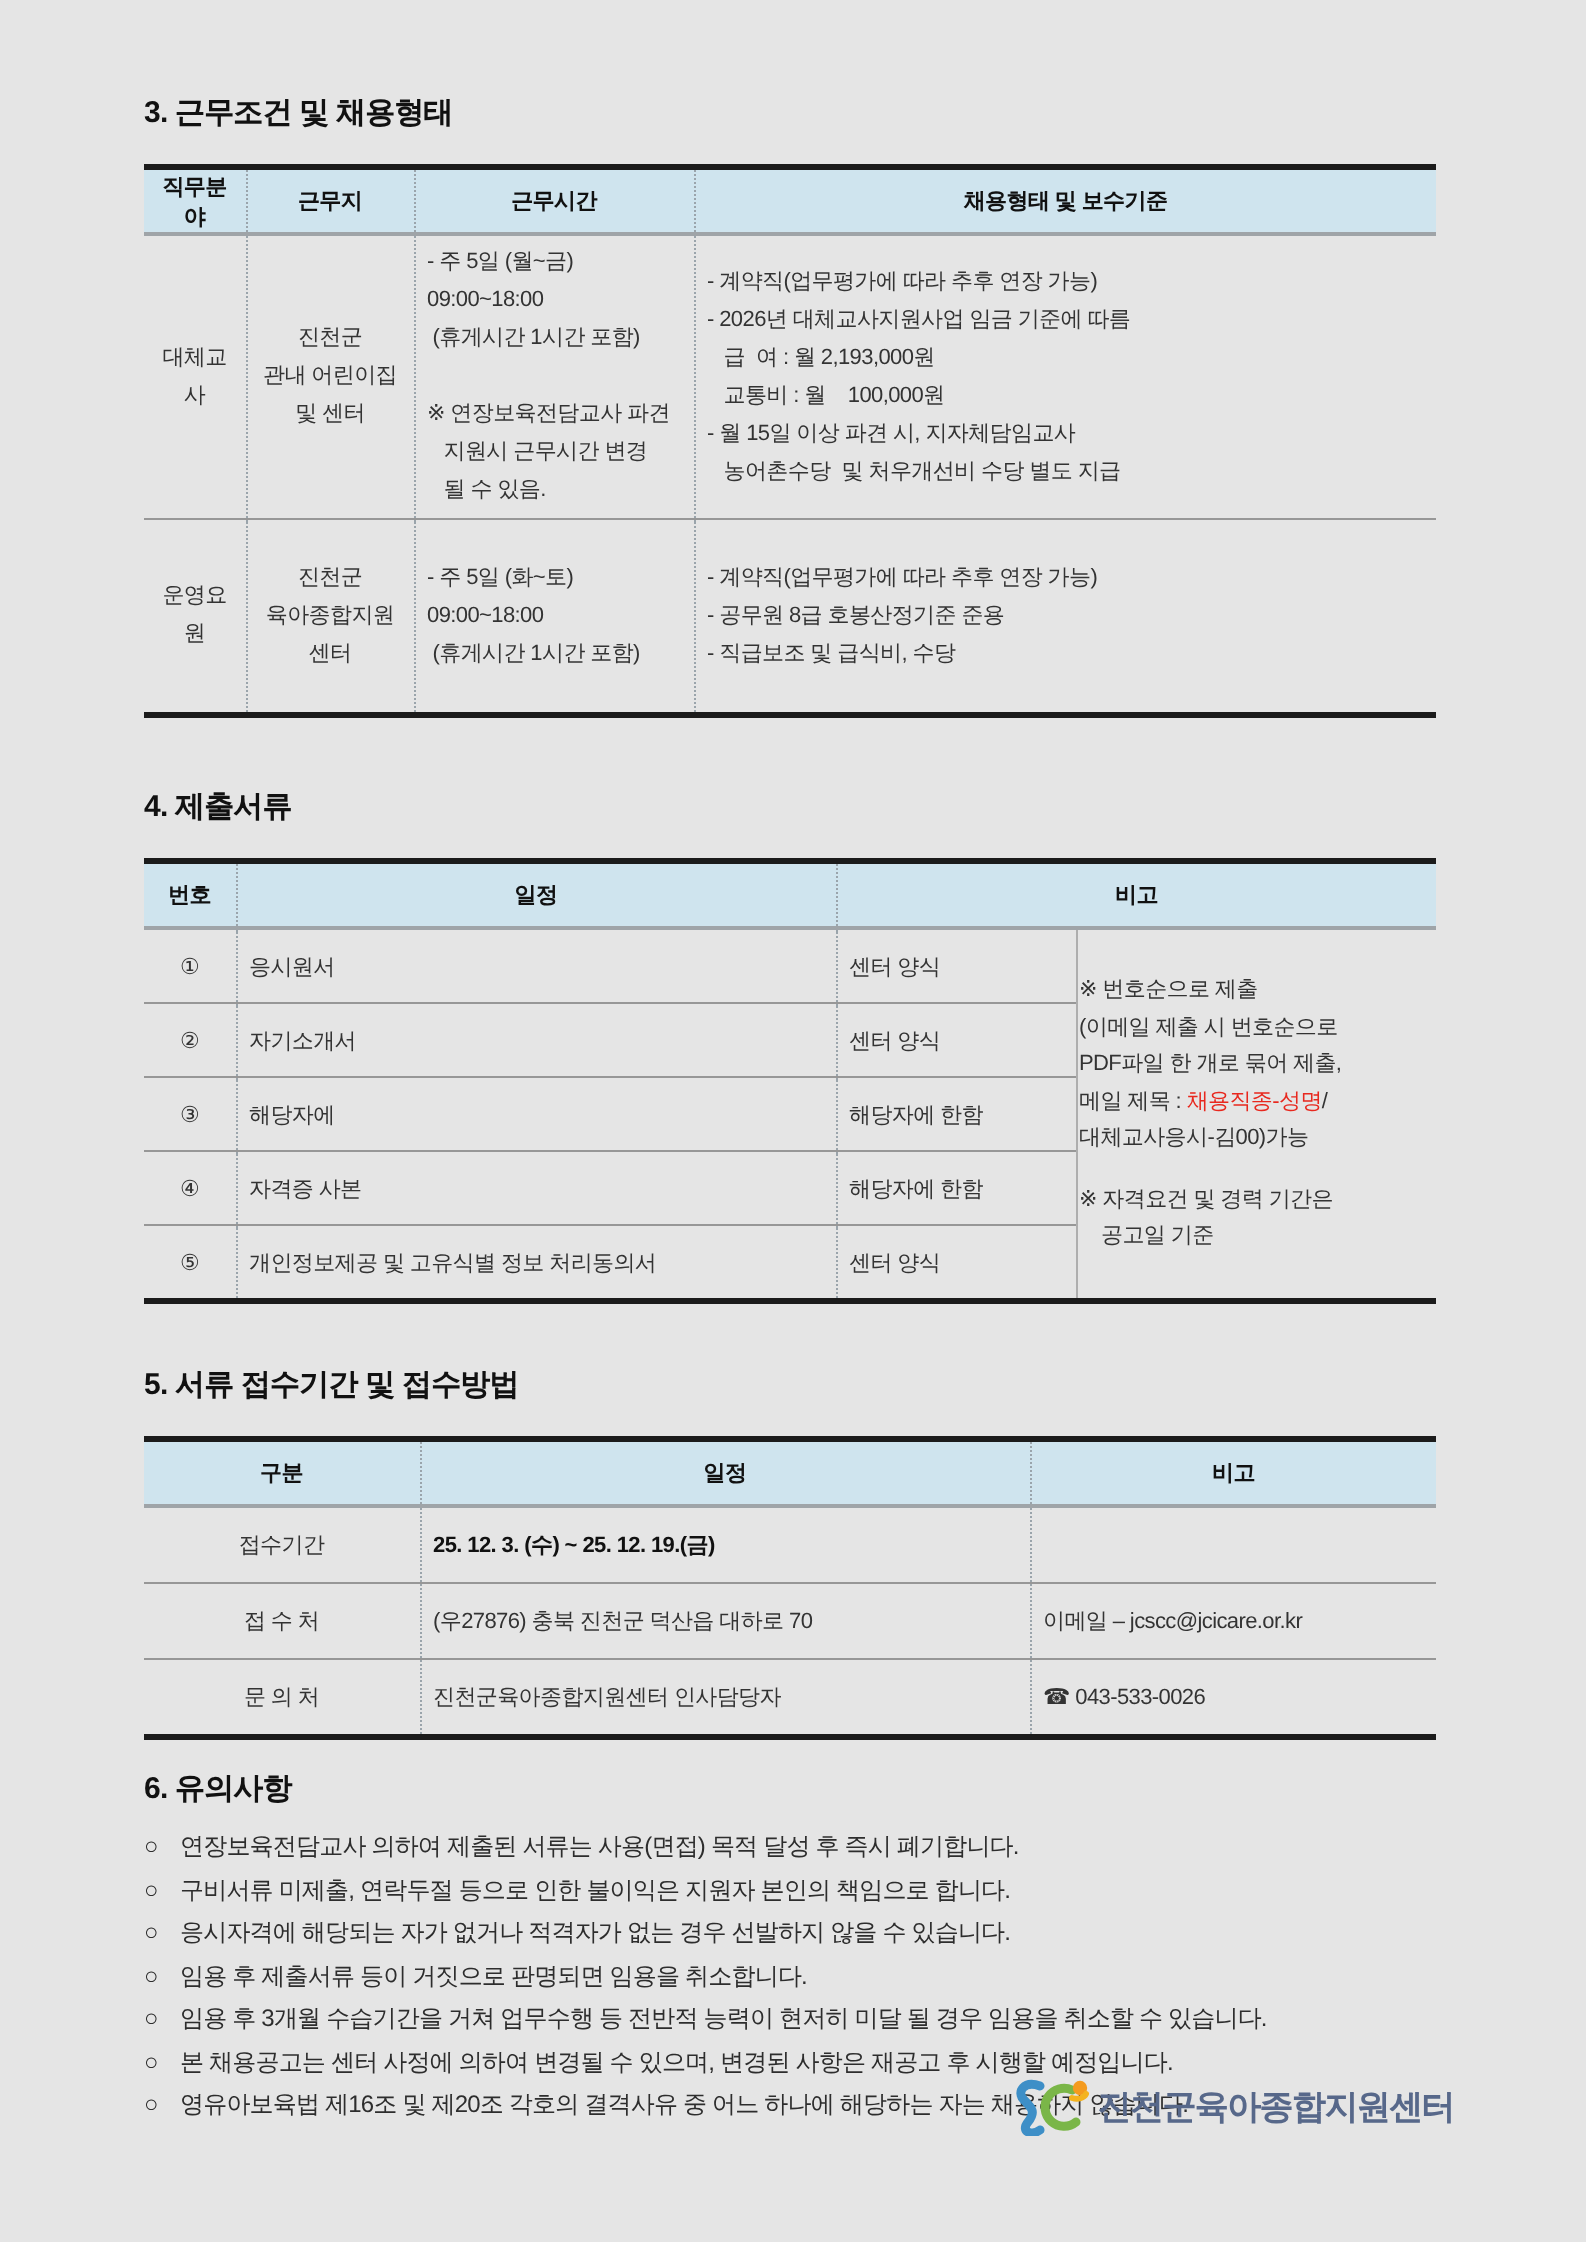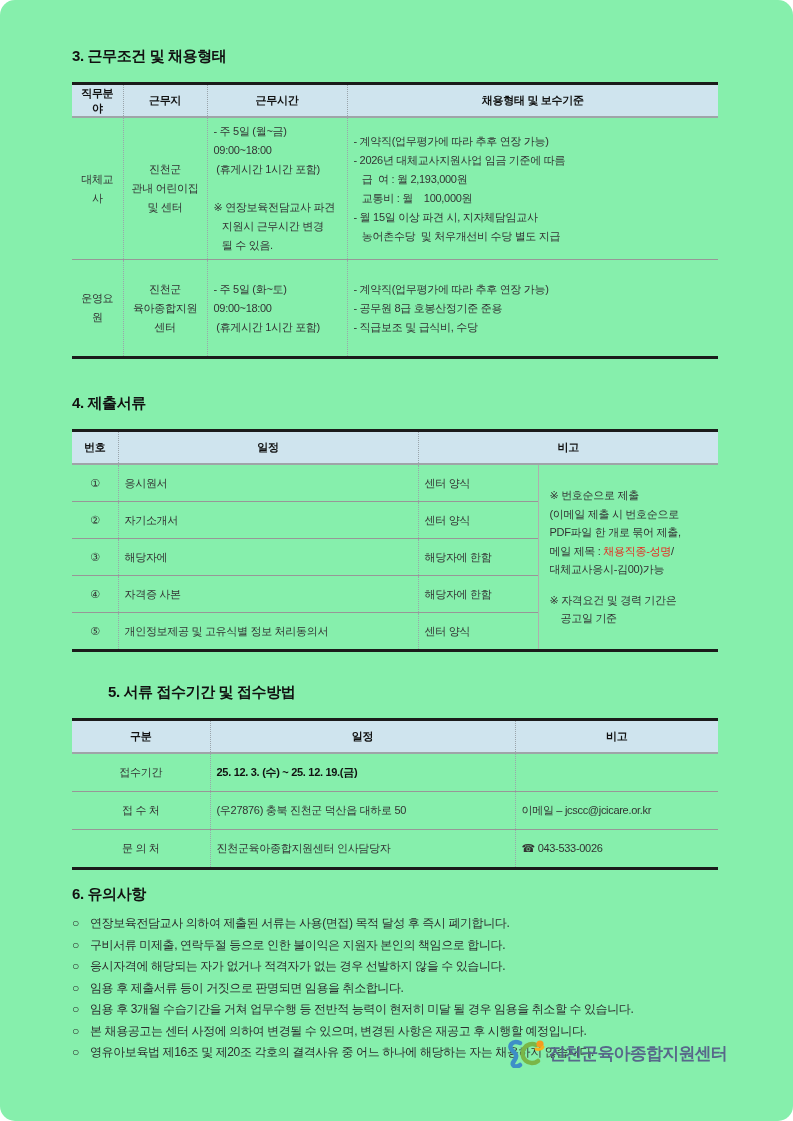--- a/index.html
+++ b/index.html
@@ -1,25 +1,24 @@
 <!DOCTYPE html>
 <html lang="ko"><head>
 <meta charset="utf-8">
 <style>
   html,body { margin:0; padding:0; background:#ffffff; }
   .page {
     position:relative;
     width:793px; height:1121px;
     box-sizing:border-box;
     padding:47px 75px 0 72px;
-    background:#86efac;
+    background:#e5e5e5;
     font-family:"Liberation Sans","DejaVu Sans",sans-serif;
     color:#3a3a3a;
     overflow:hidden;
-    border-radius:15px;
   }
   .sec-title {
     font-size:15px; font-weight:700; color:#111;
     letter-spacing:-0.4px;
     margin:0;
   }
   table.doc {
     width:646px; table-layout:fixed; border-collapse:collapse;
     font-size:11px; color:#333;
     border-top:3px solid #1b1b1b;
@@ -37,25 +36,25 @@
   table.doc td.vsolid { border-left:1px solid #aeaeae; }
   table.doc tbody tr + tr td { border-top:1px solid #979797; }
   .center { text-align:center; }
   .pre { white-space:pre-wrap; line-height:19px; }
   .bold { font-weight:700; color:#111; }
   .red { color:#e8281e; }
   .t3 tbody td { line-height:19px; }
   .t3 .row1 td { height:124px; }
   .t3 .row2 td { height:88px; }
   .t4 tbody td { height:28px; }
-  .t4 .remark { vertical-align:middle; line-height:18.5px; padding:8px 4px 8px 11px; }
+  .t4 .remark { vertical-align:middle; line-height:18.5px; padding:8px 4px 8px 1px; }
   .t4 .remark .gap { height:12px; }
   .t5 tbody td { height:29px; }
   .sp3 { margin-top:35px; }
-  .sp4 { margin-top:31px;margin-left:36px; }
+  .sp4 { margin-top:31px; }
   .sp5 { margin-top:15px; }
   .notices { margin-top:9px; font-size:12px; line-height:21.5px; color:#2d2d2d; letter-spacing:-0.4px; }
   .notice { display:flex; }
   .notice .bullet { width:18px; flex:0 0 18px; }
   .footer {
     position:absolute; right:66px; top:1038px;
     display:flex; align-items:center; gap:0;
   }
   .logo-text { font-size:17px; font-weight:700; color:#57688a; letter-spacing:-0.8px; }
 </style>
@@ -181,21 +180,21 @@
       </tr>
     </thead>
     <tbody>
       <tr>
         <td class="center">접수기간</td>
         <td class="bold">25. 12. 3. (수) ~ 25. 12. 19.(금)</td>
         <td></td>
       </tr>
       <tr>
         <td class="center">접 수 처</td>
-        <td>(우27876) 충북 진천군 덕산읍 대하로 50</td>
+        <td>(우27876) 충북 진천군 덕산읍 대하로 70</td>
         <td>이메일 – jcscc@jcicare.or.kr</td>
       </tr>
       <tr>
         <td class="center">문 의 처</td>
         <td>진천군육아종합지원센터 인사담당자</td>
         <td>☎ 043-533-0026</td>
       </tr>
     </tbody>
   </table>
 

